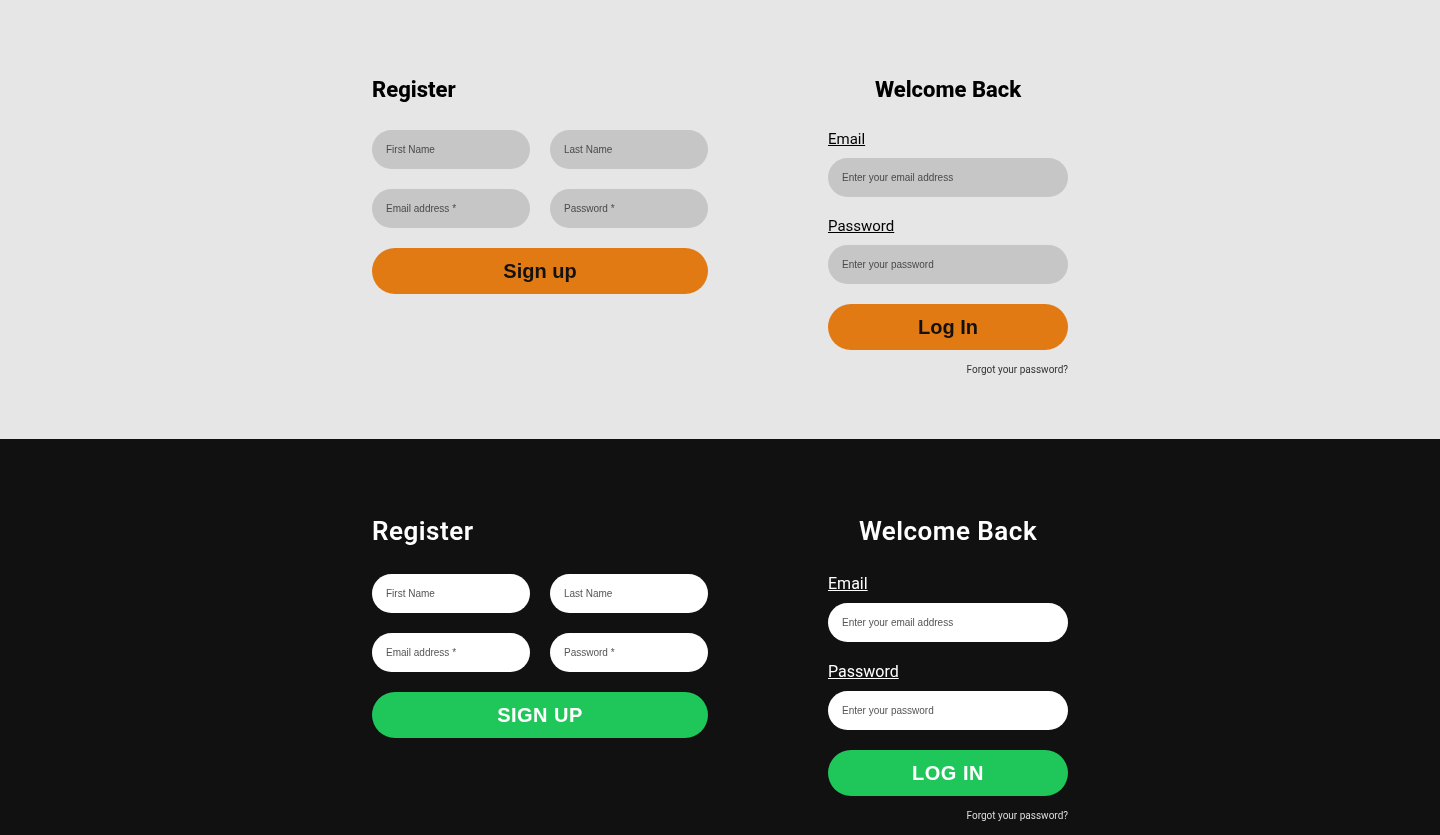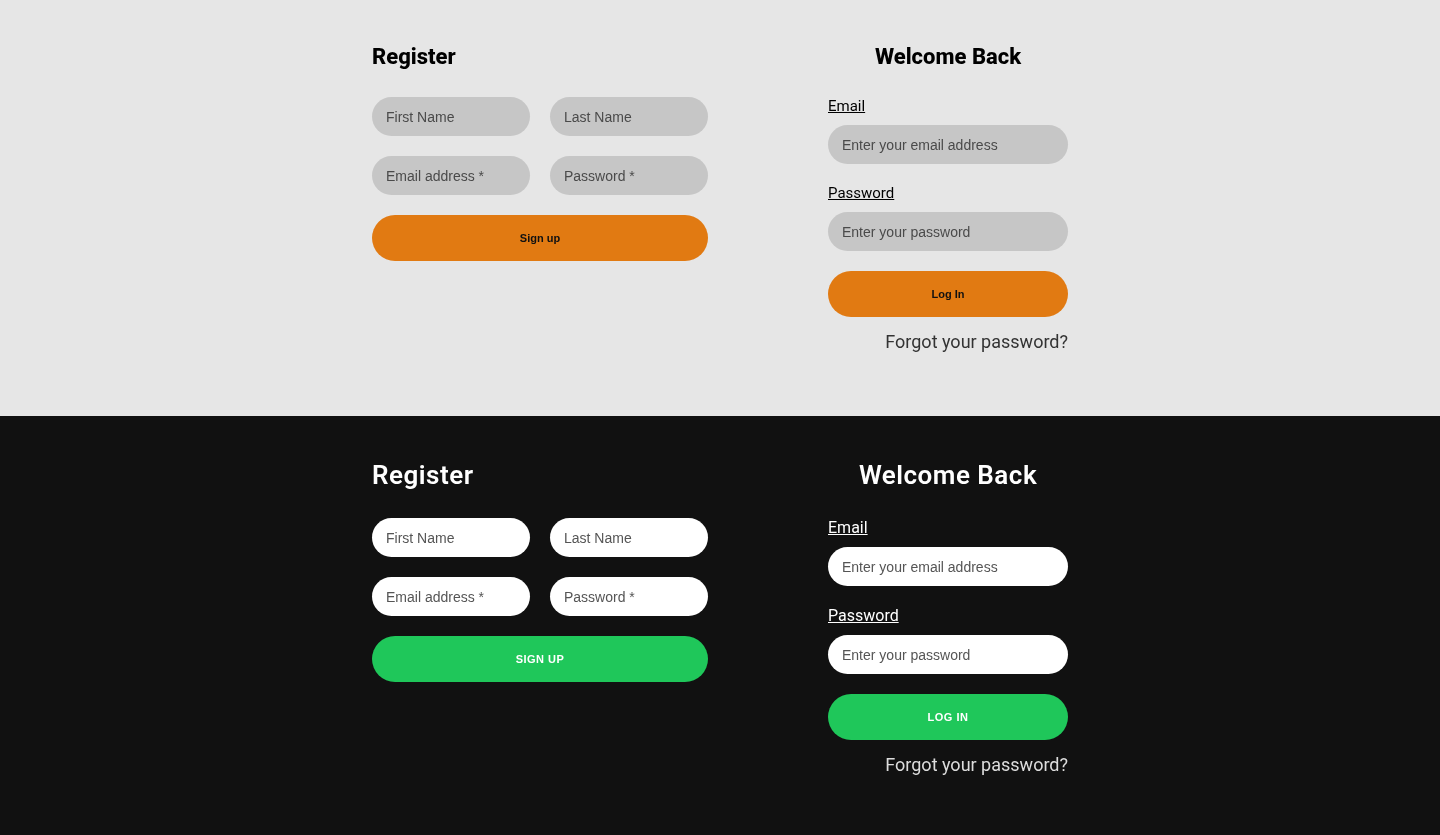--- a/index.html
+++ b/index.html
@@ -2,21 +2,21 @@
 <html><head>
 <meta charset="utf-8">
 <style>
   * { box-sizing: border-box; margin: 0; padding: 0; }
   body {
     font-family: -apple-system, BlinkMacSystemFont, "Segoe UI", Roboto, "Helvetica Neue", Arial, sans-serif;
     width: 1440px;
   }
   .section {
     width: 100%;
-    padding: 44px 0 64px;
+    padding: 77px 0 64px;
     display: flex;
     justify-content: center;
     gap: 120px;
   }
   .section.light { background: #e6e6e6; }
   .section.dark  { background: #111111; color: #fff; }
 
   .col { display: flex; flex-direction: column; }
   .col.register { width: 336px; }
   .col.login    { width: 240px; align-items: stretch; }
@@ -35,21 +35,21 @@
 
   .row { display: flex; gap: 20px; margin-bottom: 20px; }
   .stack { display: flex; gap: 20px; margin-bottom: 20px; }
 
   input.field {
     width: 100%;
     height: 39px;
     border: none;
     border-radius: 20px;
     padding: 0 14px;
-    font-size: 14px;
+    font-size: 10px;
     outline: none;
   }
   .section.light input.field { background: #c6c6c6; color: #222; }
   .section.light input.field::placeholder { color: #4a4a4a; }
   .section.dark  input.field { background: #ffffff; color: #222; }
   .section.dark  input.field::placeholder { color: #555; }
 
   label.lbl {
     display: block;
     font-size: 15px;
@@ -57,30 +57,30 @@
   }
   .section.dark label.lbl { font-size: 16px; }
 
   .gap-block { margin-bottom: 20px; text-decoration: underline; }
 
   button.btn {
     width: 100%;
     height: 46px;
     border: none;
     border-radius: 24px;
-    font-size: 11px;
+    font-size: 20px;
     font-weight: 700;
     cursor: pointer;
   }
   .btn.orange { background: #e17a12; color: #111; }
   .btn.green  { background: #1fc75a; color: #fff; text-transform: uppercase; letter-spacing: 0.5px; }
 
   .forgot {
     text-align: right;
-    font-size: 18px;
+    font-size: 10px;
     margin-top: 14px;
     cursor: pointer;
   }
   .section.light .forgot { color: #333; }
   .section.dark  .forgot { color: #ddd; }
 </style>
 </head>
 <body>
 
 <div class="section light">

